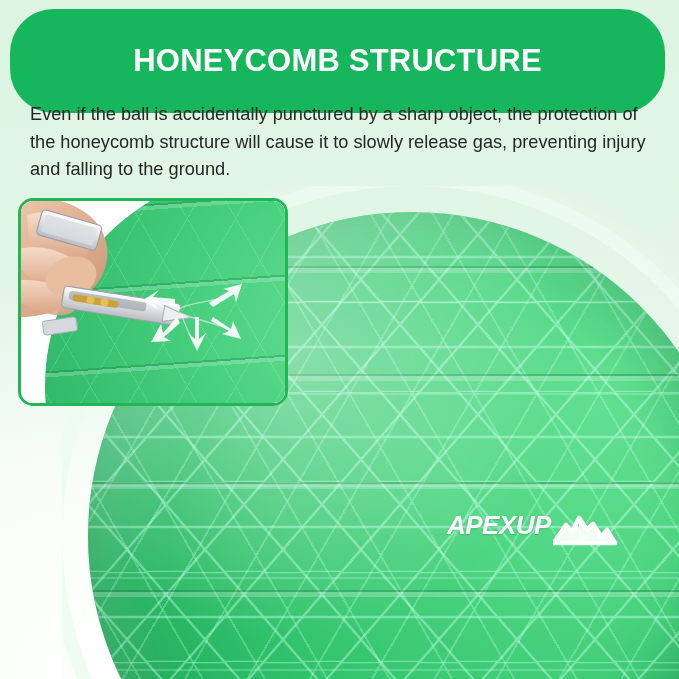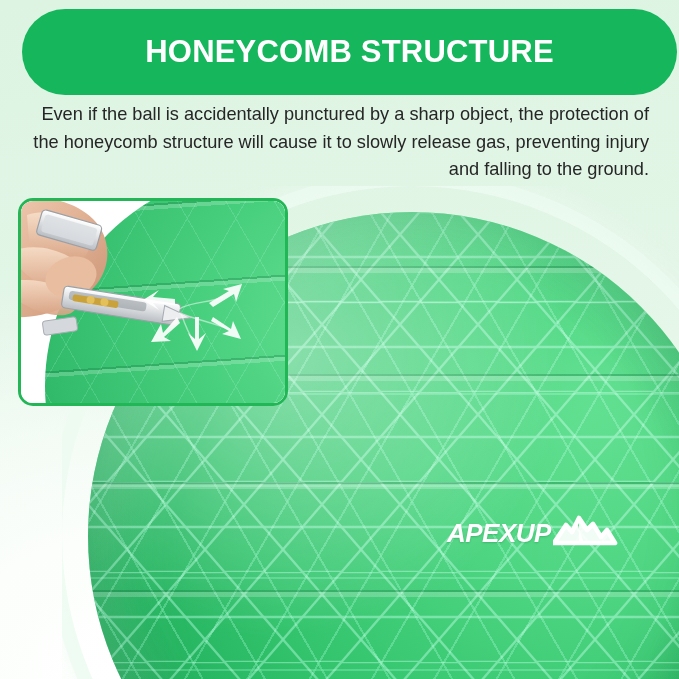--- a/index.html
+++ b/index.html
@@ -64,44 +64,44 @@
       radial-gradient(circle at 30% 22%, rgba(255,255,255,.40) 0%, rgba(255,255,255,0) 42%),
       radial-gradient(circle at 50% 50%, rgba(0,0,0,0) 58%, rgba(6,92,46,.22) 88%, rgba(6,80,40,.34) 100%);
   }
   .ball-rim{
     position:absolute;left:0;top:0;width:700px;height:700px;border-radius:50%;
     box-shadow:0 0 0 14px rgba(236,251,240,.75), 0 0 26px 14px rgba(240,252,244,.6);
   }
 
   
   .logo{
-    position:absolute;left:447px;top:512px;display:flex;align-items:flex-end;gap:2px;
+    position:absolute;left:447px;top:512px;display:flex;align-items:flex-start;gap:2px;
   }
   .logo-text{
     font-weight:bold;font-style:italic;font-size:26px;letter-spacing:-.5px;
     color:#ffffff;line-height:1;
     text-shadow:0 1px 2px rgba(0,90,45,.25);
   }
   .logo-mark{display:block;}
 
   
   .banner{
-    position:absolute;left:22px;top:9px;width:655px;height:86px;
+    position:absolute;left:10px;top:9px;width:655px;height:104px;
     background:#15b65c;border-radius:44px;
     display:flex;flex-direction:column;align-items:center;justify-content:center;
   }
   .banner-line{
     color:#ffffff;font-weight:bold;font-size:31px;line-height:1.04;
     letter-spacing:.2px;text-align:center;
   }
 
   
   .copy{
     position:absolute;left:30px;top:101px;width:619px;
-    text-align:right;color:#262626;font-size:18.2px;line-height:1.52;
+    text-align:left;color:#262626;font-size:18.2px;line-height:1.52;
   }
 
   
   .inset{
     position:absolute;left:18px;top:198px;width:264px;height:202px;
     border:3px solid #23b657;border-radius:15px;overflow:hidden;
     background:#ffffff;
   }
   .inset-inner{position:absolute;inset:0;overflow:hidden;}
   .inset-bg{position:absolute;inset:0;background:#ffffff;}

